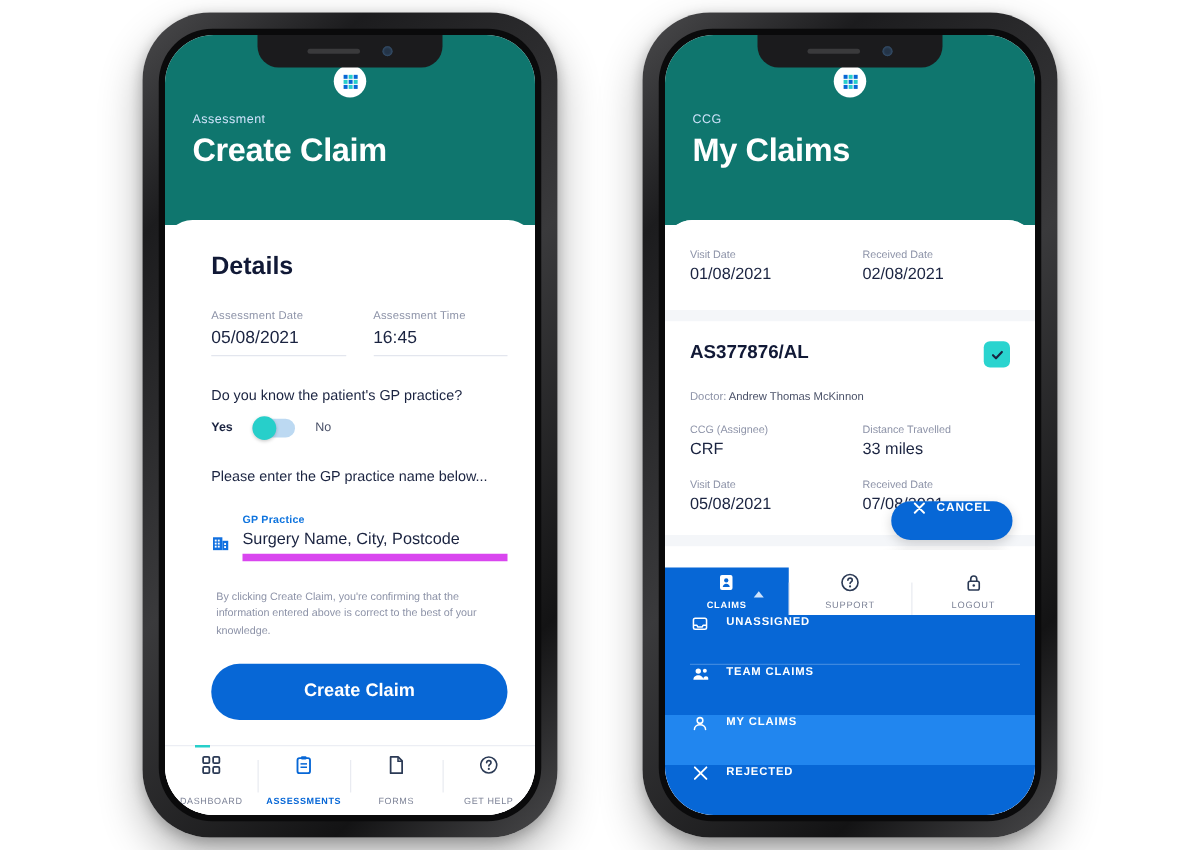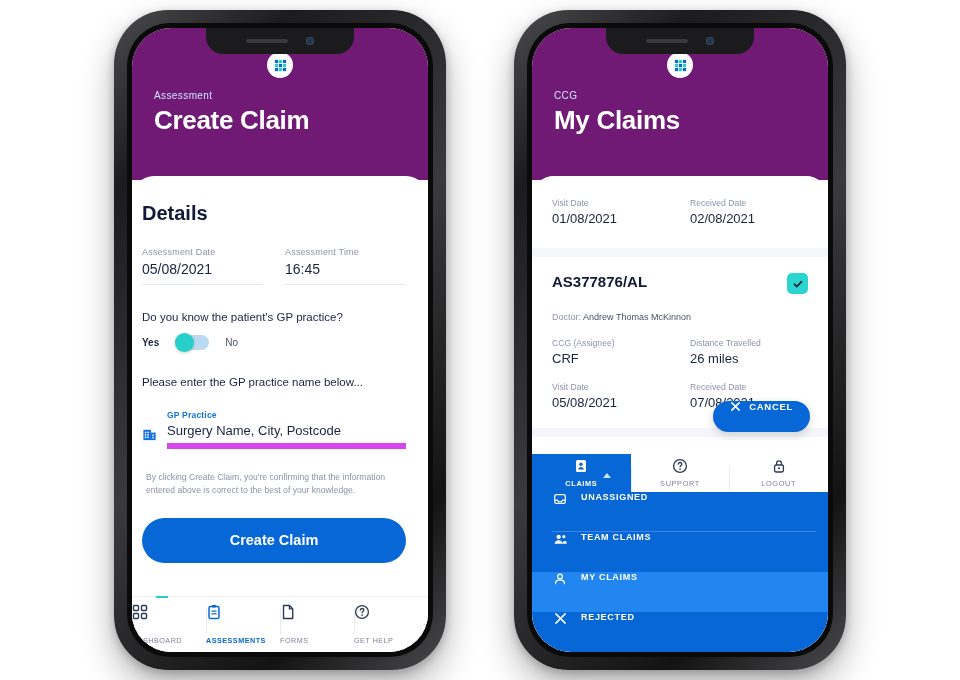--- a/index.html
+++ b/index.html
@@ -71,21 +71,21 @@
     background: #3a3a3c;
   }
   .frontcam {
     width: 8px; height: 8px; border-radius: 50%;
     background: #243447;
     box-shadow: inset 0 0 2px #4a6f96;
   }
 
   
   .hdr {
-    background: #701a75;
+    background: #0f766e;
     padding: 34px 22px 0 22px;
     height: 152px;
     position: relative;
   }
   .logo-badge {
     position: absolute;
     top: 24px; left: 50%;
     transform: translateX(-50%);
     width: 26px; height: 26px;
     border-radius: 50%;
@@ -108,21 +108,21 @@
     letter-spacing: -0.3px;
   }
 
   
   .sheet {
     position: absolute;
     top: 148px; left: 0; right: 0; bottom: 0;
     background: #ffffff;
     border-top-left-radius: 22px;
     border-top-right-radius: 22px;
-    padding: 26px 22px 0 10px;
+    padding: 26px 22px 0 37px;
   }
   .sheet-title {
     font-size: 20px;
     font-weight: bold;
     color: #111936;
   }
 
   .field-row {
     display: flex;
     gap: 22px;
@@ -258,20 +258,21 @@
     content: "";
     position: absolute;
     top: -1px; left: 24px;
     width: 12px; height: 2px;
     background: #27cfca;
   }
   .tab {
     flex: 1;
     display: flex;
     flex-direction: column;
+    align-items: center;
     gap: 16px;
     position: relative;
     cursor: pointer;
   }
   .tab + .tab::before {
     content: "";
     position: absolute;
     left: 0; top: 4px;
     width: 1px; height: 26px;
     background: #e9ebf1;
@@ -632,21 +633,21 @@
               <b>Andrew Thomas McKinnon</b>
             </div>
 
             <div class="rrow">
               <div class="rfield">
                 <div class="rlabel">CCG (Assignee)</div>
                 <div class="rvalue">CRF</div>
               </div>
               <div class="rfield">
                 <div class="rlabel">Distance Travelled</div>
-                <div class="rvalue">26 miles</div>
+                <div class="rvalue">33 miles</div>
               </div>
             </div>
 
             <div class="rrow">
               <div class="rfield">
                 <div class="rlabel">Visit Date</div>
                 <div class="rvalue">05/08/2021</div>
               </div>
               <div class="rfield">
                 <div class="rlabel">Received Date</div>

